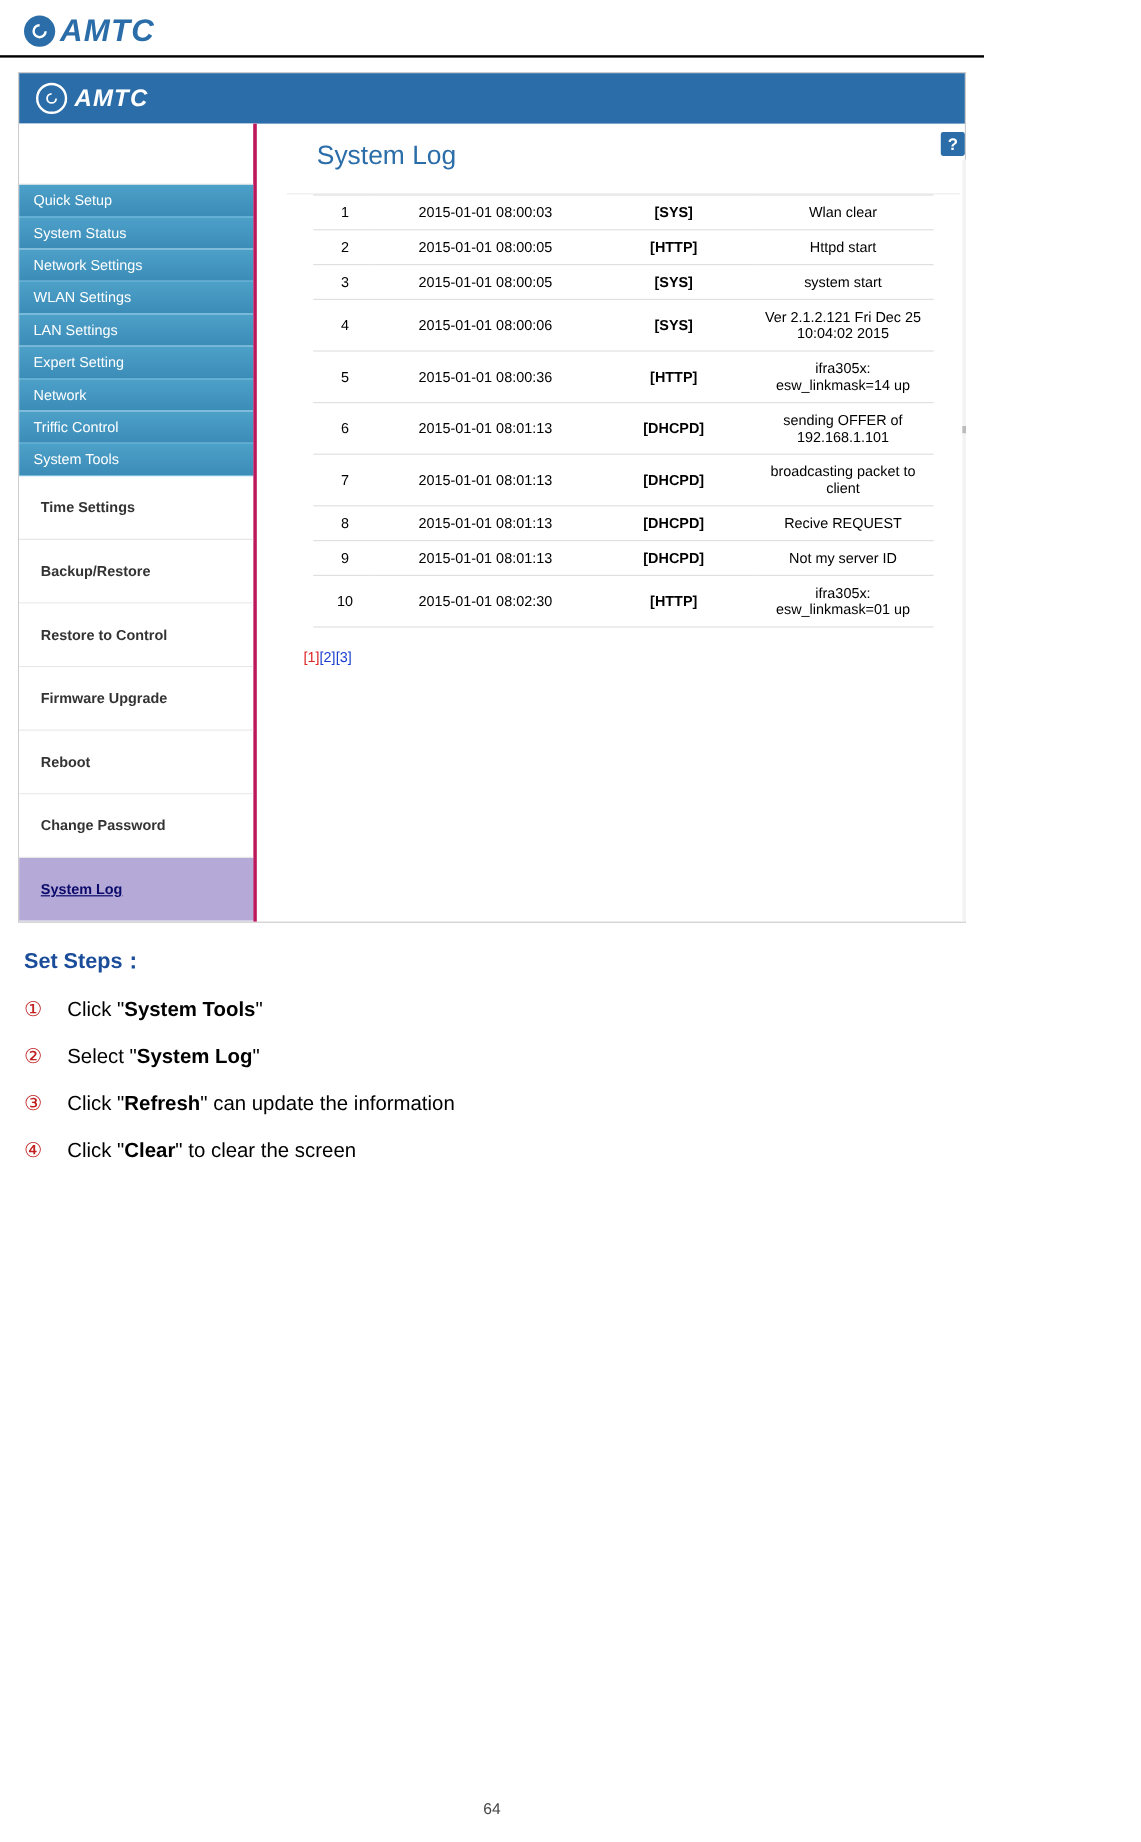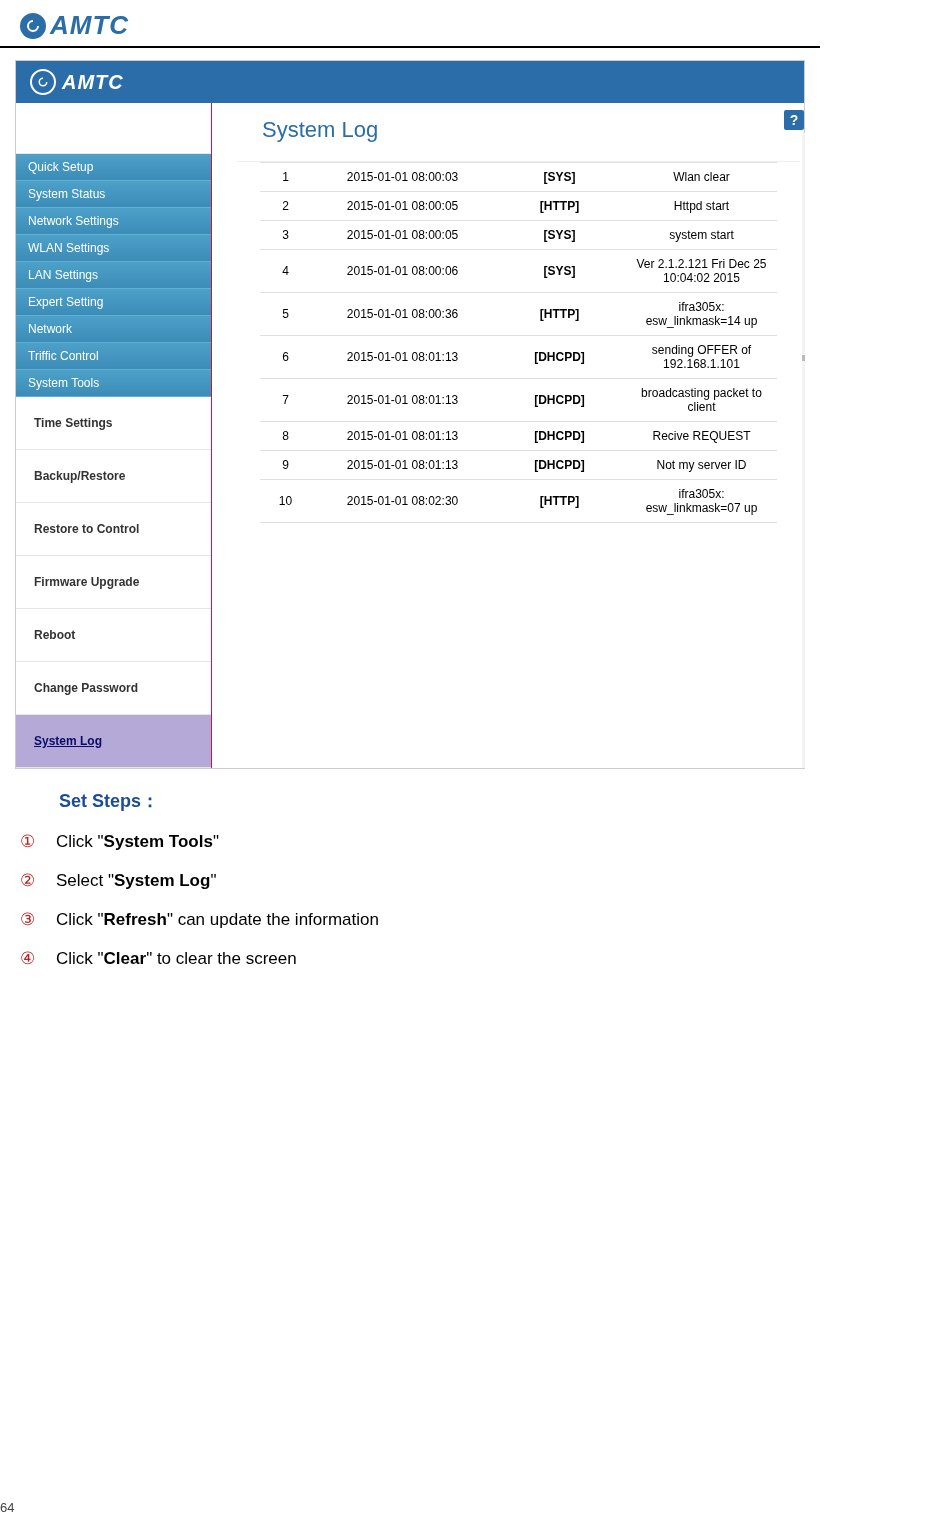--- a/index.html
+++ b/index.html
@@ -65,21 +65,21 @@
     letter-spacing: 1px;
   }
   .app-body {
     display: flex;
     align-items: stretch;
     min-height: 470px;
   }
   .sidebar {
     width: 195px;
     background: #fff;
-    border-right: 1px solid #be185d;
+    border-right: 3px solid #be185d;
     font-size: 12px;
   }
   .sidebar-gap {
     height: 50px;
     border-bottom: 1px solid #e6e6e6;
   }
   .nav-item {
     background: linear-gradient(#4da0c8, #3b8db8);
     color: #fff;
     padding: 6px 12px;
@@ -189,39 +189,39 @@
 
   
   .instructions {
     padding: 20px 20px 0 20px;
   }
   .steps-header {
     color: #1a4c9a;
     font-weight: bold;
     font-size: 18px;
     margin-bottom: 18px;
-    margin-left: 39px;
   }
   .step {
     display:flex;
     align-items: baseline;
     font-size: 17px;
     margin-bottom: 18px;
   }
   .step .num {
     color: #c02020;
     font-size: 17px;
     margin-right: 14px;
     min-width: 22px;
   }
   .step .text {
     color: #000;
   }
   .step .text b { font-weight: bold; }
   .page-number {
+    text-align: center;
     font-size: 13px;
     color: #444;
     position: absolute;
     bottom: 20px;
     left:0;right:0;
   }
   .doc-wrapper { position: relative; min-height:1535px; width:820px; }
 </style>
 </head>
 <body>
@@ -328,24 +328,25 @@
               <tr>
                 <td class="idx">9</td>
                 <td class="ts">2015-01-01 08:01:13</td>
                 <td class="mod">[DHCPD]</td>
                 <td class="msg">Not my server ID</td>
               </tr>
               <tr>
                 <td class="idx">10</td>
                 <td class="ts">2015-01-01 08:02:30</td>
                 <td class="mod">[HTTP]</td>
-                <td class="msg">ifra305x: esw_linkmask=07 up</td>
+                <td class="msg">ifra305x: esw_linkmask=01 up</td>
               </tr>
             </tbody>
         </table>
+        <div class="pagination" id="pagination"><a class="cur">[1]</a><a>[2]</a><a>[3]</a></div>
         <div class="scroll-indicator"></div>
       </div>
     </div>
   </div>
 
   <div class="instructions">
     <div class="steps-header">Set Steps：</div>
     <div id="steps-list">
         <div class="step">
           <span class="num">①</span>

